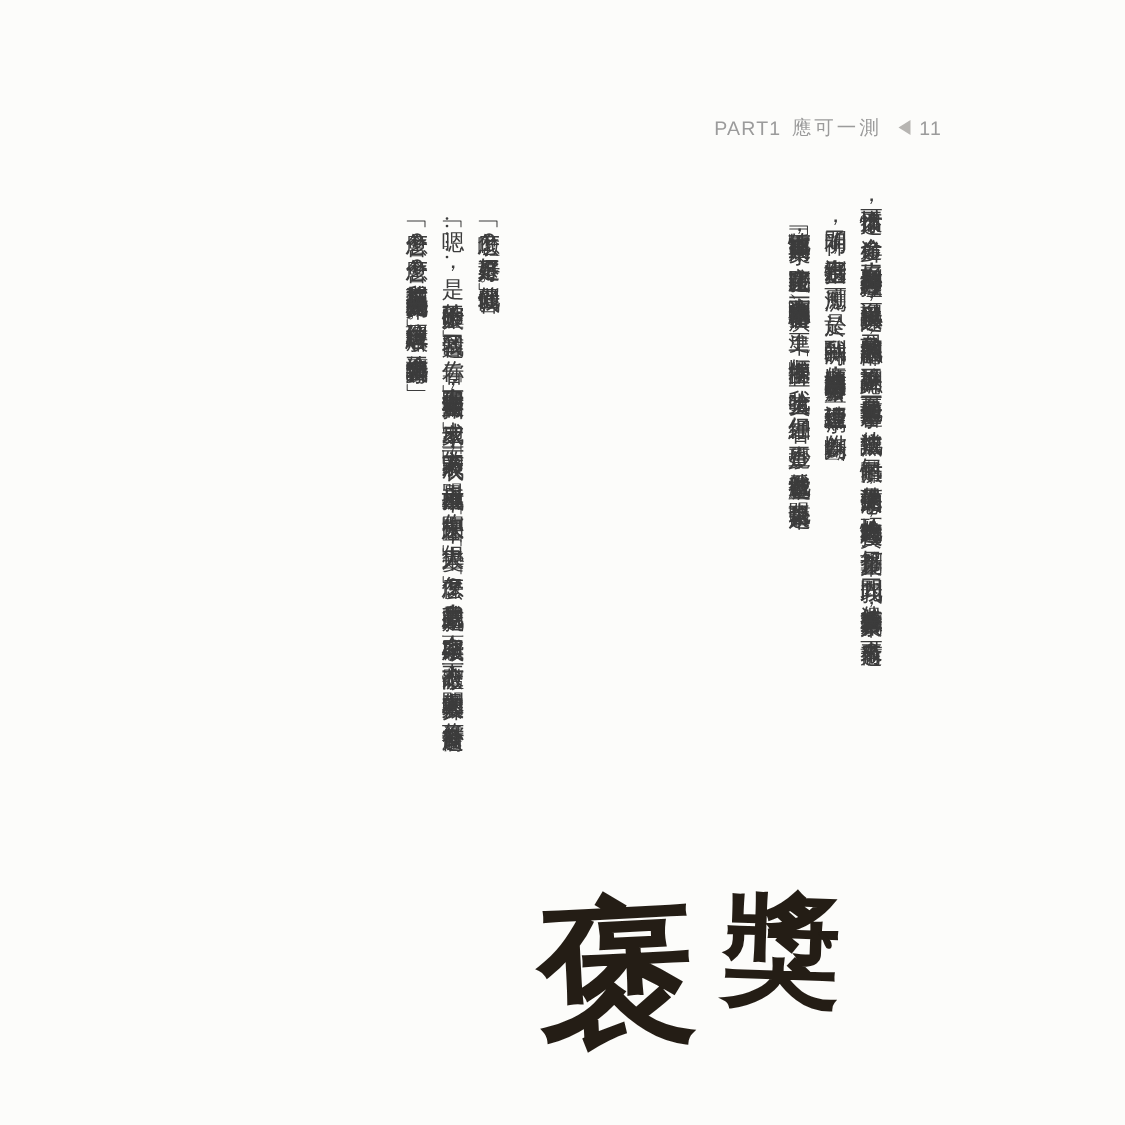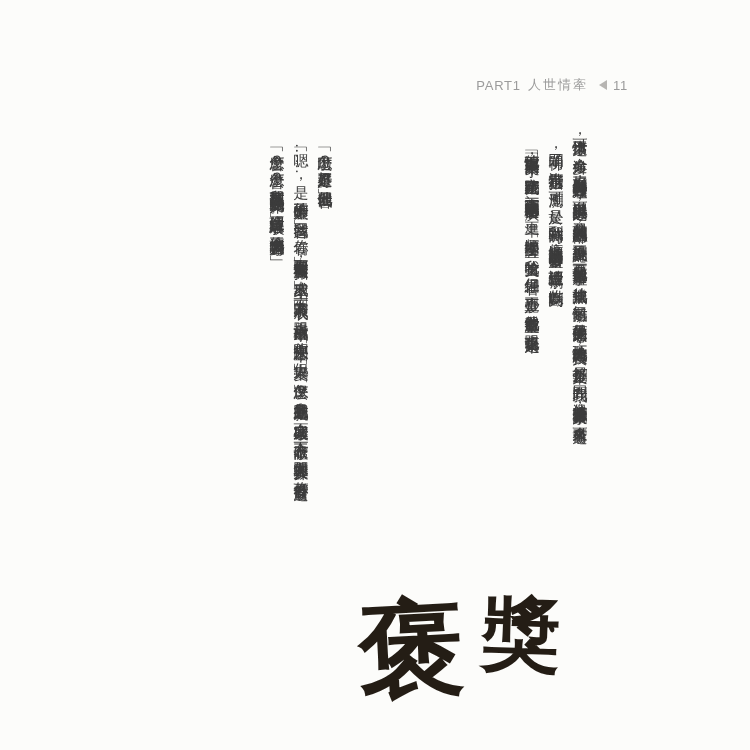--- a/index.html
+++ b/index.html
@@ -50,21 +50,21 @@
   .callig-dot   { left:543px; top:592px; font-size:44px; transform:rotate(8deg); }
   .callig-bao   { left:358px; top:598px; font-size:106px; transform:rotate(-3deg); }
 </style>
 </head>
 <body>
 
 <div class="page">
 
   <div class="header">
     <span class="part">PART1</span>
-    <span class="title">人世情牽</span>
+    <span class="title">應可一測</span>
     <span class="tri"></span>
     <span class="pagenum">11</span>
   </div>
 
   <div class="vtext block-a">
     <p>可惜懷才不遇，命途多舛，好不容易爬到海外分公司擔任經理，自認可以主持大局之際，公司突然又將他調回總部，據說不是升副總，而是要他扛起另一項苦差事！他抗議無效，氣憤難耐，萌生提早退休的念頭，恰巧此時友人邀約投資，打算另創企業，因此問我，退休後若答應合夥共創事業，未來可有前途？</p>
     <p class="ind">問了神明，沒有特別指示，應可一測。於是，我到歐洲時，便順道拜訪這家企業的分公司辦公室，請這位經理寫字，以作為判斷。</p>
     <p class="ind">他慎重寫下「褒」與「獎」兩字，字跡比我還剛正，直嚷著測兩字總比一字看得更廣、更準，順便「撈本占便宜」！我哈哈大笑，但仔細一看，直覺不妙。他看我臉色凝重，也跟著緊張起來。</p>
   </div>
 

